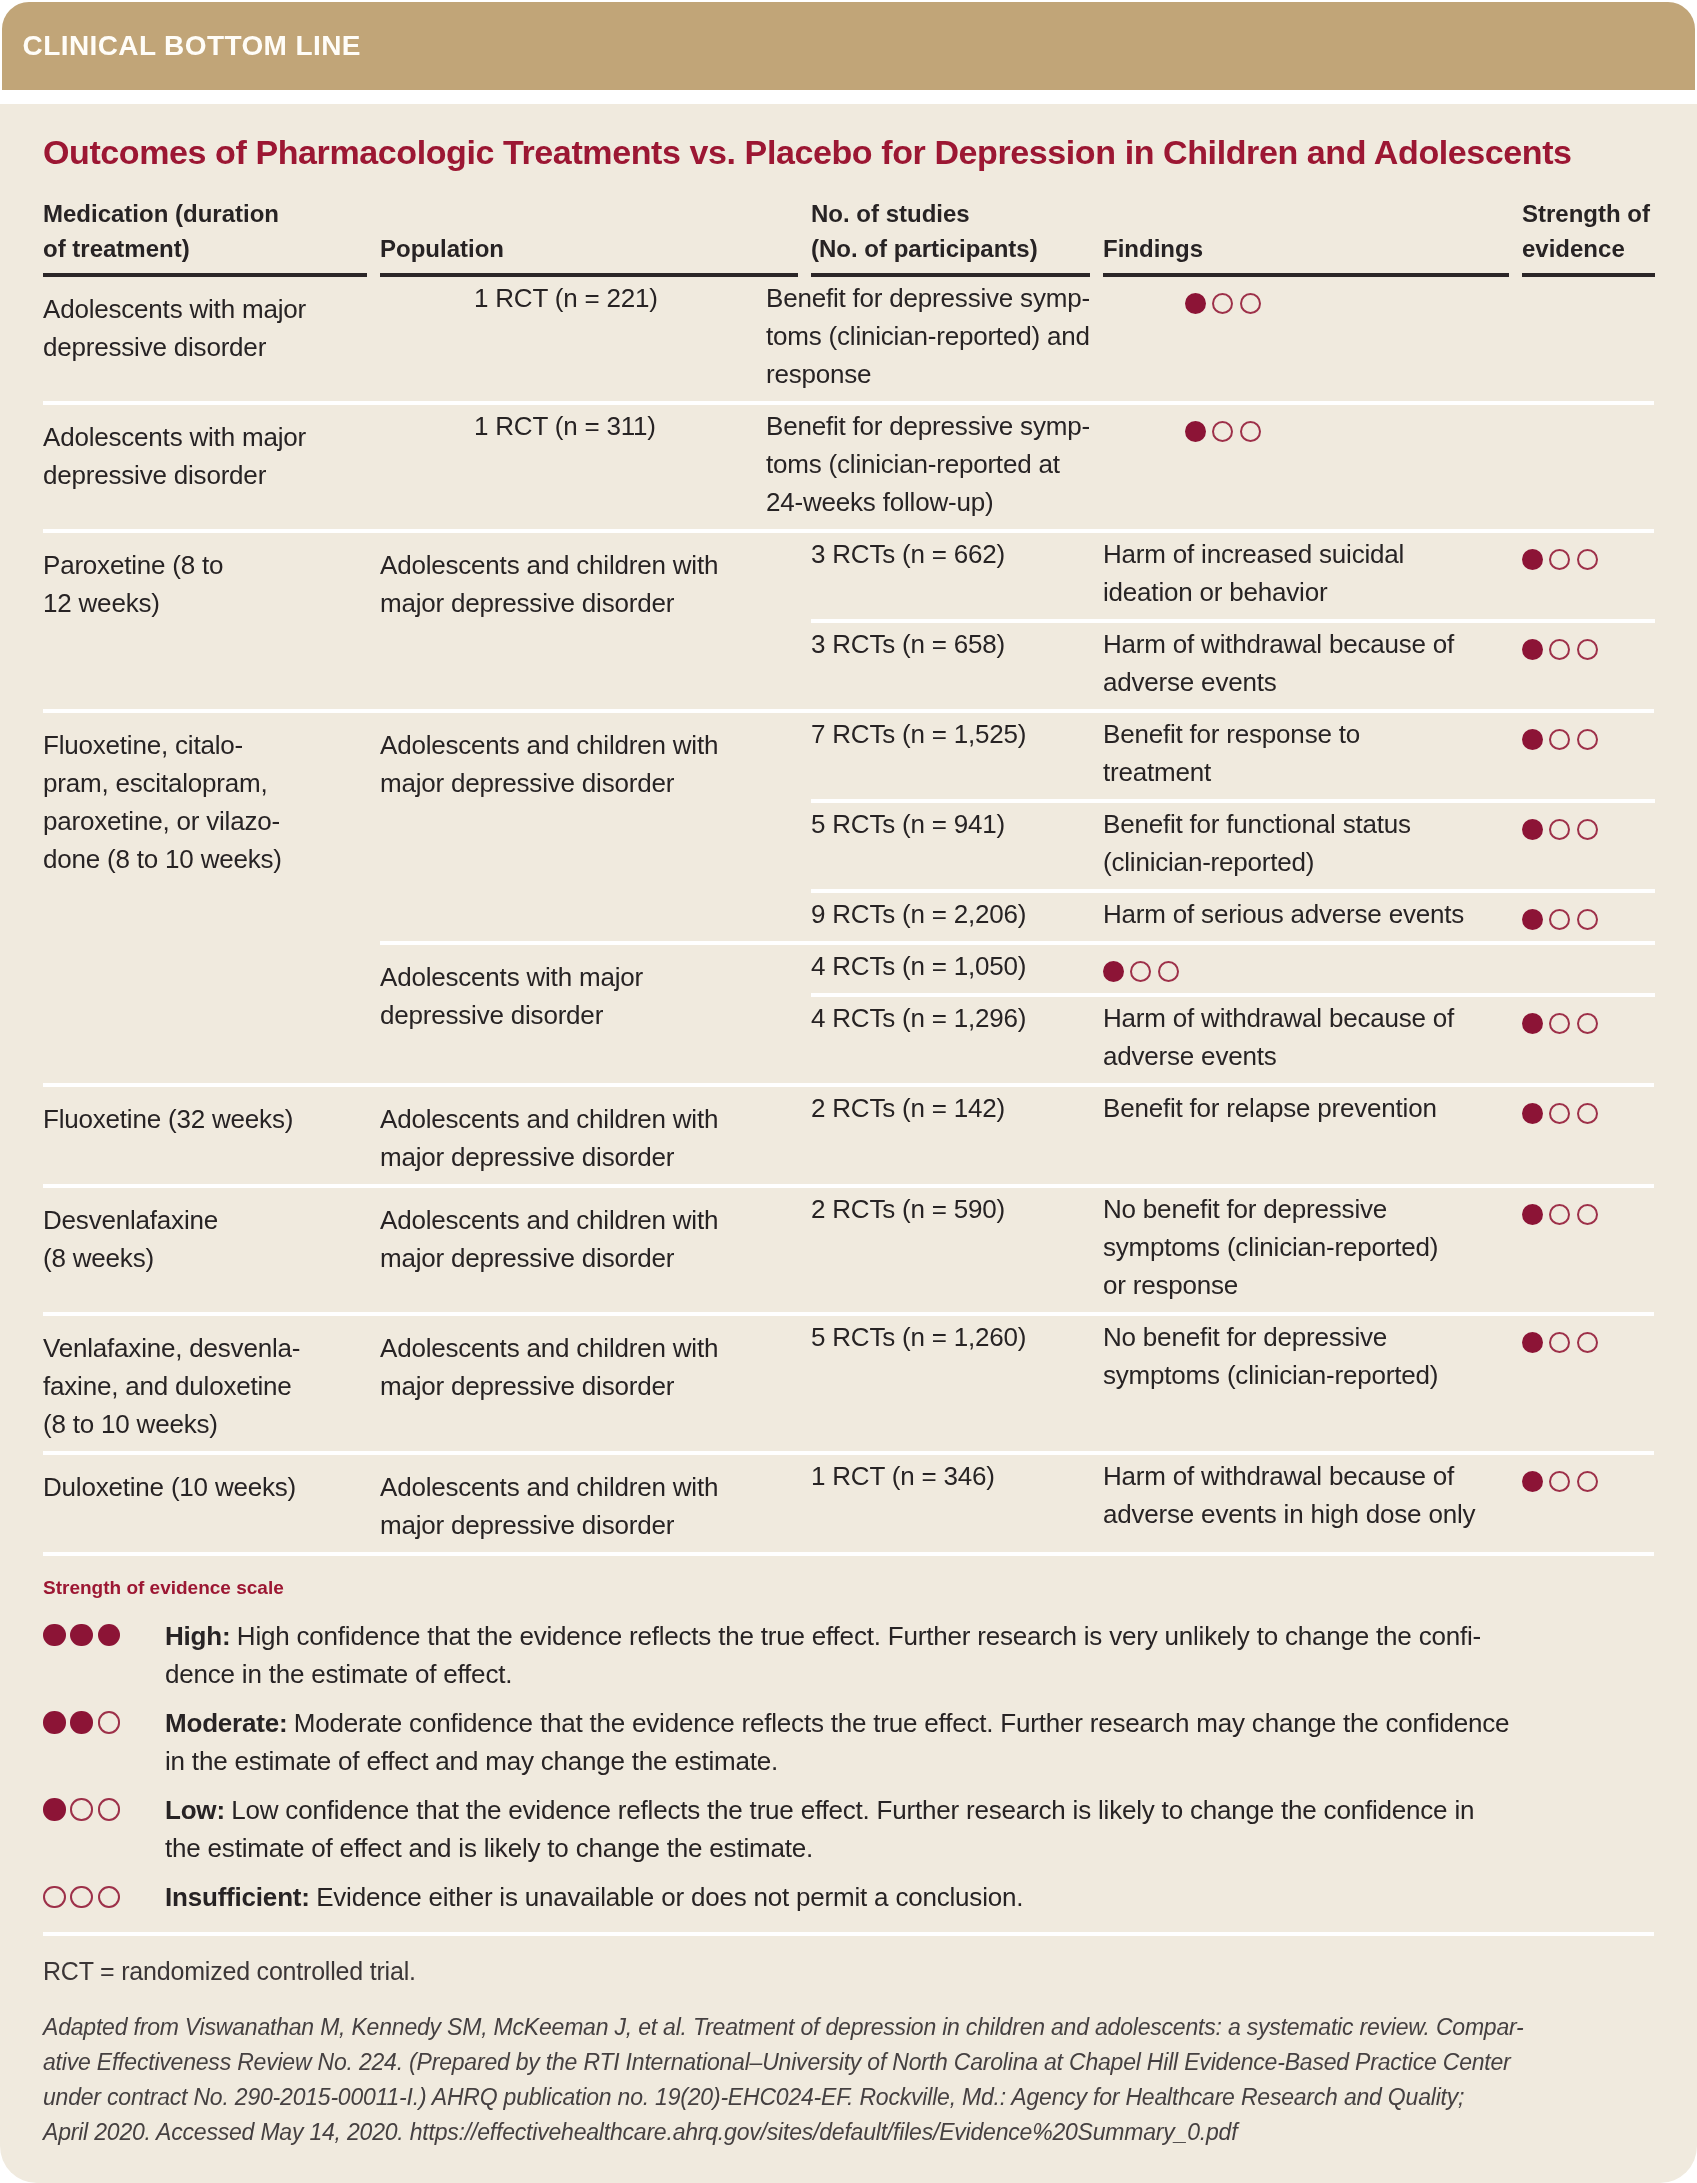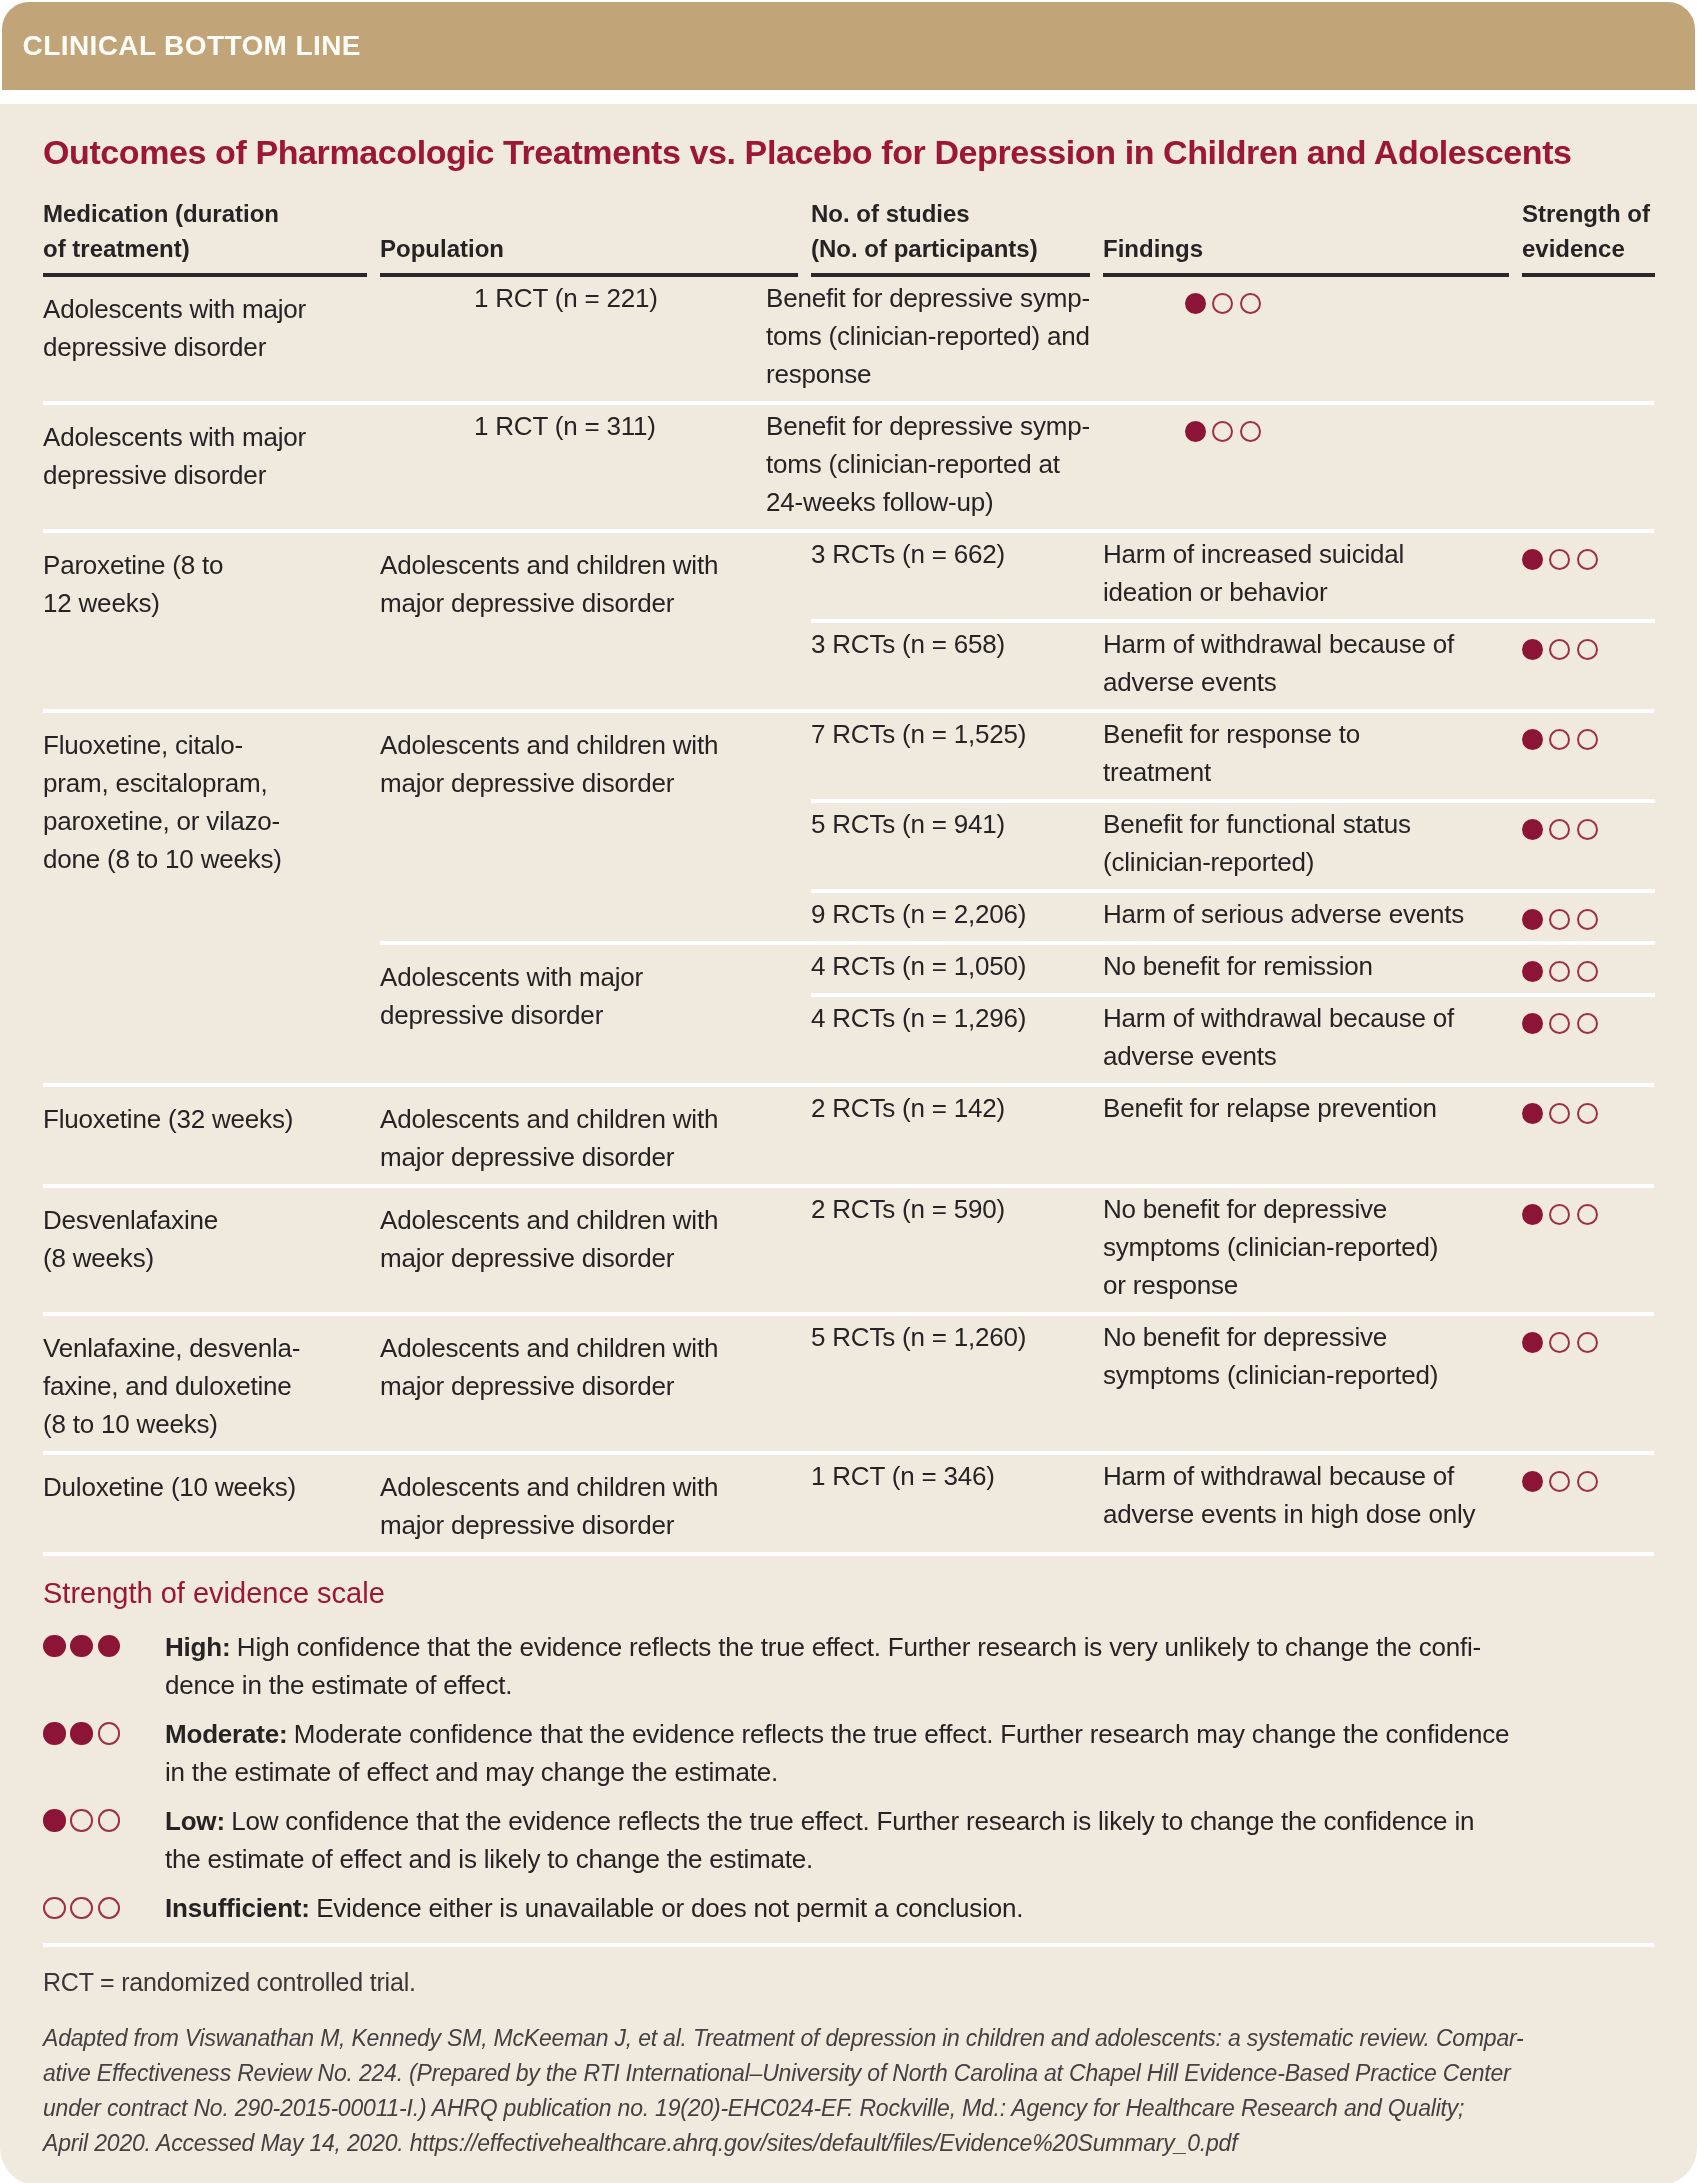--- a/index.html
+++ b/index.html
@@ -56,21 +56,21 @@
   .divider{height:4px;background:#ffffff;flex:none;}
 
   
   .dots{display:flex;gap:6.4px;}
   .dot{width:21px;height:21px;border-radius:50%;flex:none;}
   .dot.filled{background:var(--dot-filled);}
   .dot.empty{border:2.4px solid var(--dot-outline);background:transparent;}
 
   
   .legend{margin-top:21px;}
-  .legend-heading{font-size:29px;font-weight:normal;color:var(--accent);
+  .legend-heading{font-size:19px;font-weight:bold;color:var(--accent);
     margin-bottom:17.6px;}
   .legend-item{display:flex;margin-bottom:11.2px;font-size:26px;line-height:38px;
     letter-spacing:-0.2px;gap:31px;}
   .legend-dots{width:91px;flex:none;padding-top:7.2px;}
   .legend-dots .dot{width:22.5px;height:22.5px;}
   .legend-dots{display:flex;gap:4.8px;align-items:flex-start;}
   .legend-text{flex:1;}
   .legend-label{font-weight:bold;margin-right:6.4px;}
 
   
@@ -241,21 +241,20 @@
             </div>
           </div>
         </div>
         <div class="divider"></div>
         <div class="pop-section">
           <div class="pop-cell c2 pre">Adolescents with major
 depressive disorder</div>
           <div class="pop-body">
             <div class="study-row">
               <div class="studies-cell c3 pre">4 RCTs (n = 1,050)</div>
-              <div class="findings-cell c4 pre">No benefit for remission</div>
               <div class="evidence-cell c5">
                   <div class="dots">
                     <span class="dot filled"></span>
                     <span class="dot empty"></span>
                     <span class="dot empty"></span>
                   </div>
                 </div>
             </div>
             <div class="divider"></div>
             <div class="study-row">

